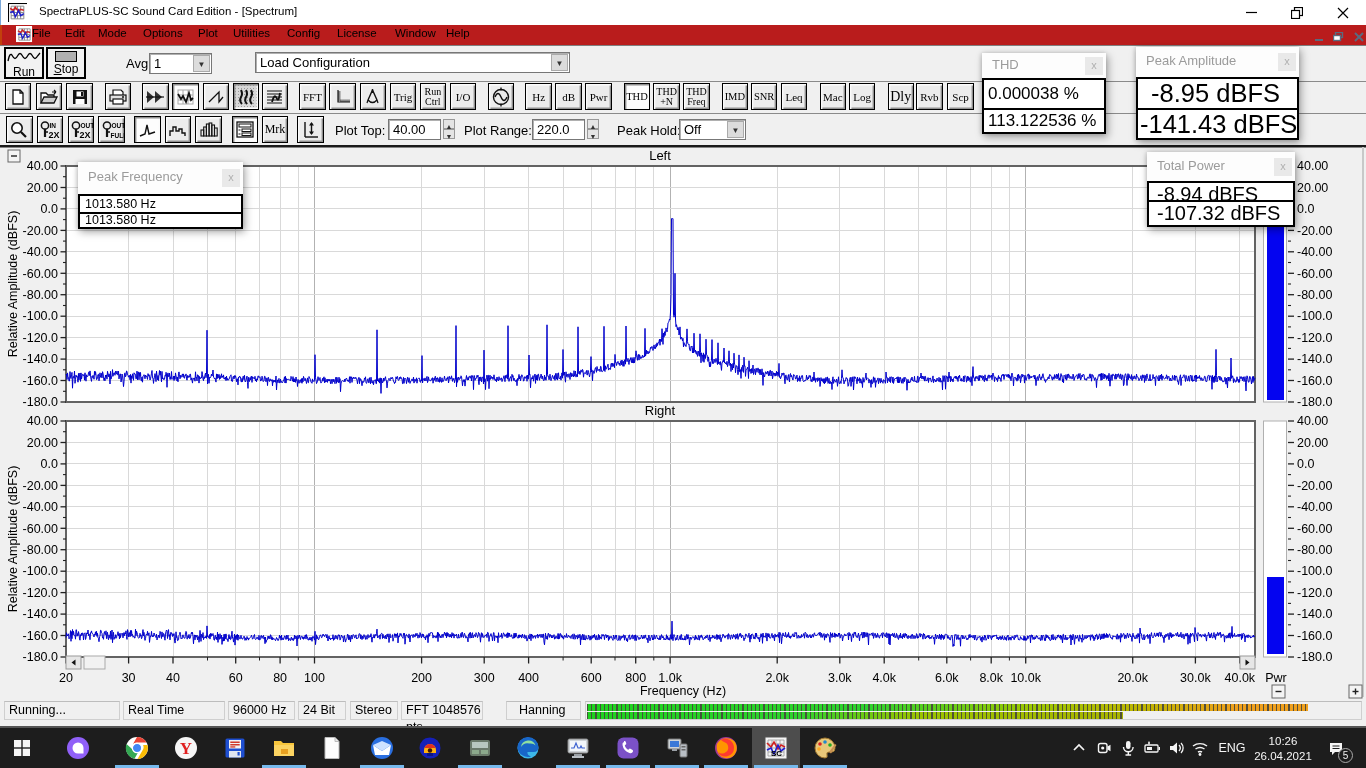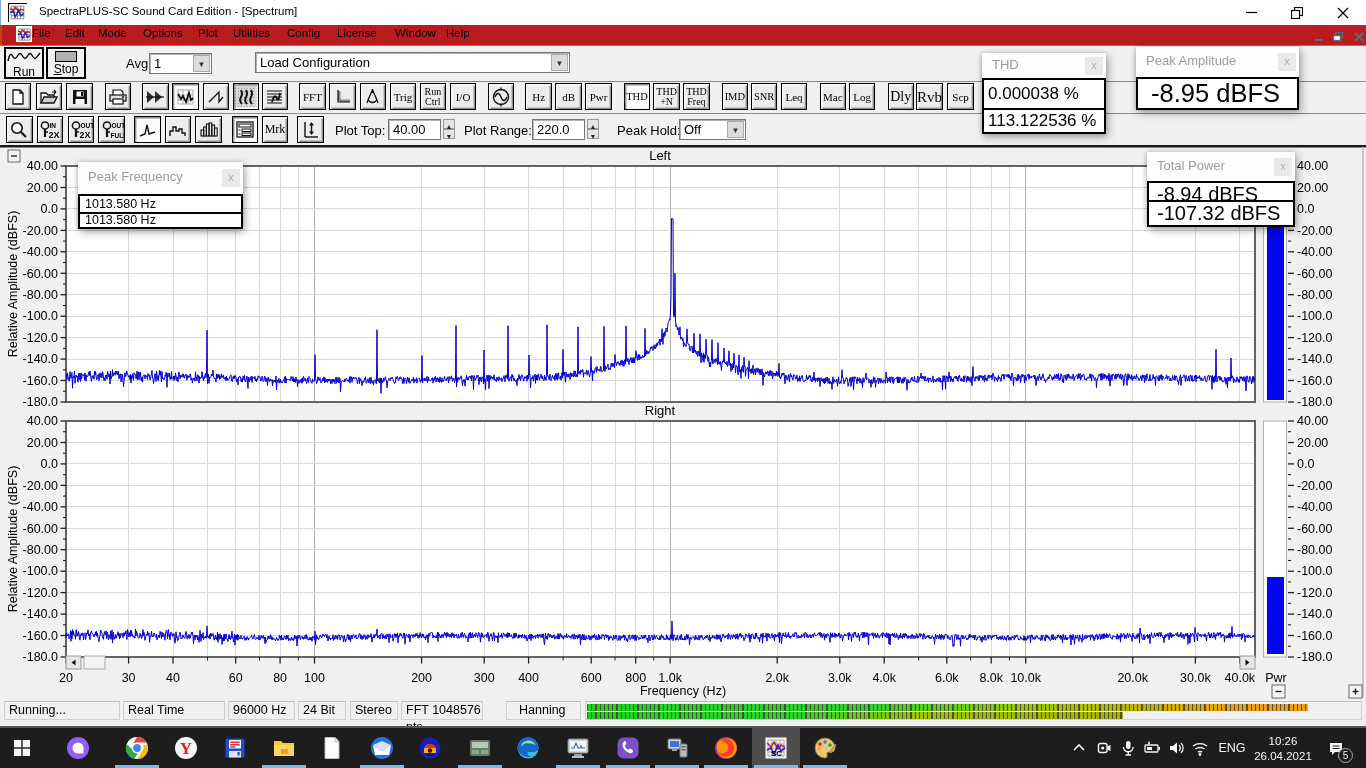--- a/index.html
+++ b/index.html
@@ -240,21 +240,21 @@
 <div class="tbtn" style="left:819.6px;top:83px;width:26.5px;height:27px;">
       <div style="font-family:'Liberation Serif', serif;font-size:11px;line-height:12px;text-align:center;white-space:nowrap;">Mac</div>
     </div>
 <div class="tbtn" style="left:848.8px;top:83px;width:26.5px;height:27px;">
       <div style="font-family:'Liberation Serif', serif;font-size:11px;line-height:12px;text-align:center;white-space:nowrap;">Log</div>
     </div>
 <div class="tbtn" style="left:887.5px;top:83px;width:26.5px;height:27px;">
       <div style="font-family:'Liberation Serif', serif;font-size:14px;line-height:12px;text-align:right;white-space:nowrap;">Dly</div>
     </div>
 <div class="tbtn" style="left:916.2px;top:83px;width:26.5px;height:27px;">
-      <div style="font-family:'Liberation Serif', serif;font-size:15px;line-height:12px;text-align:center;white-space:nowrap;">Rvb</div>
+      <div style="font-family:'Liberation Serif', serif;font-size:11px;line-height:12px;text-align:center;white-space:nowrap;">Rvb</div>
     </div>
 <div class="tbtn" style="left:947.3px;top:83px;width:26.5px;height:27px;">
       <div style="font-family:'Liberation Serif', serif;font-size:11px;line-height:12px;text-align:center;white-space:nowrap;">Scp</div>
     </div>
 <div class="tbtn" style="left:6.2px;top:116px;width:26.5px;height:27px;">
       <svg width="20" height="20" viewBox="0 0 20 20">
         <circle cx="8" cy="8" r="5.2" fill="#fff" stroke="#111" stroke-width="1.6"></circle>
         <line x1="12" y1="12" x2="17" y2="17" stroke="#111" stroke-width="2.2"></line>
       </svg>
     </div>
@@ -671,20 +671,21 @@
         <div style="height:24px;border-top:2px solid #000;font-size:17px;line-height:22px;padding-left:4px;white-space:nowrap;">113.122536 %</div>
       </div>
     </div>
 <div class="panel" style="left:1136px;top:47px;width:163px;">
       <div class="ptitle" style="height:30px;">
         <span>Peak Amplitude</span>
         <div class="pclose">x</div>
       </div>
       <div style="border:2px solid #000;border-top:none;background:#fff;">
         <div style="height:31px;border-top:2px solid #000;font-size:25.5px;line-height:29px;padding-left:13px;white-space:nowrap;">-8.95 dBFS</div>
+        <div style="height:30px;border-top:2px solid #000;font-size:25.5px;line-height:28px;padding-left:2px;white-space:nowrap;">-141.43 dBFS</div>
       </div>
     </div>
 <div class="panel" style="left:1147px;top:152px;width:148px;">
       <div class="ptitle" style="height:29px;">
         <span>Total Power</span>
         <div class="pclose">x</div>
       </div>
       <div style="border:2px solid #000;border-top:none;background:#fff;">
         <div style="height:19px;border-top:2px solid #000;font-size:20px;line-height:23px;padding-left:8px;white-space:nowrap;">-8.94 dBFS</div>
         <div style="height:25px;border-top:2px solid #000;font-size:20px;line-height:23px;padding-left:8px;white-space:nowrap;">-107.32 dBFS</div>

